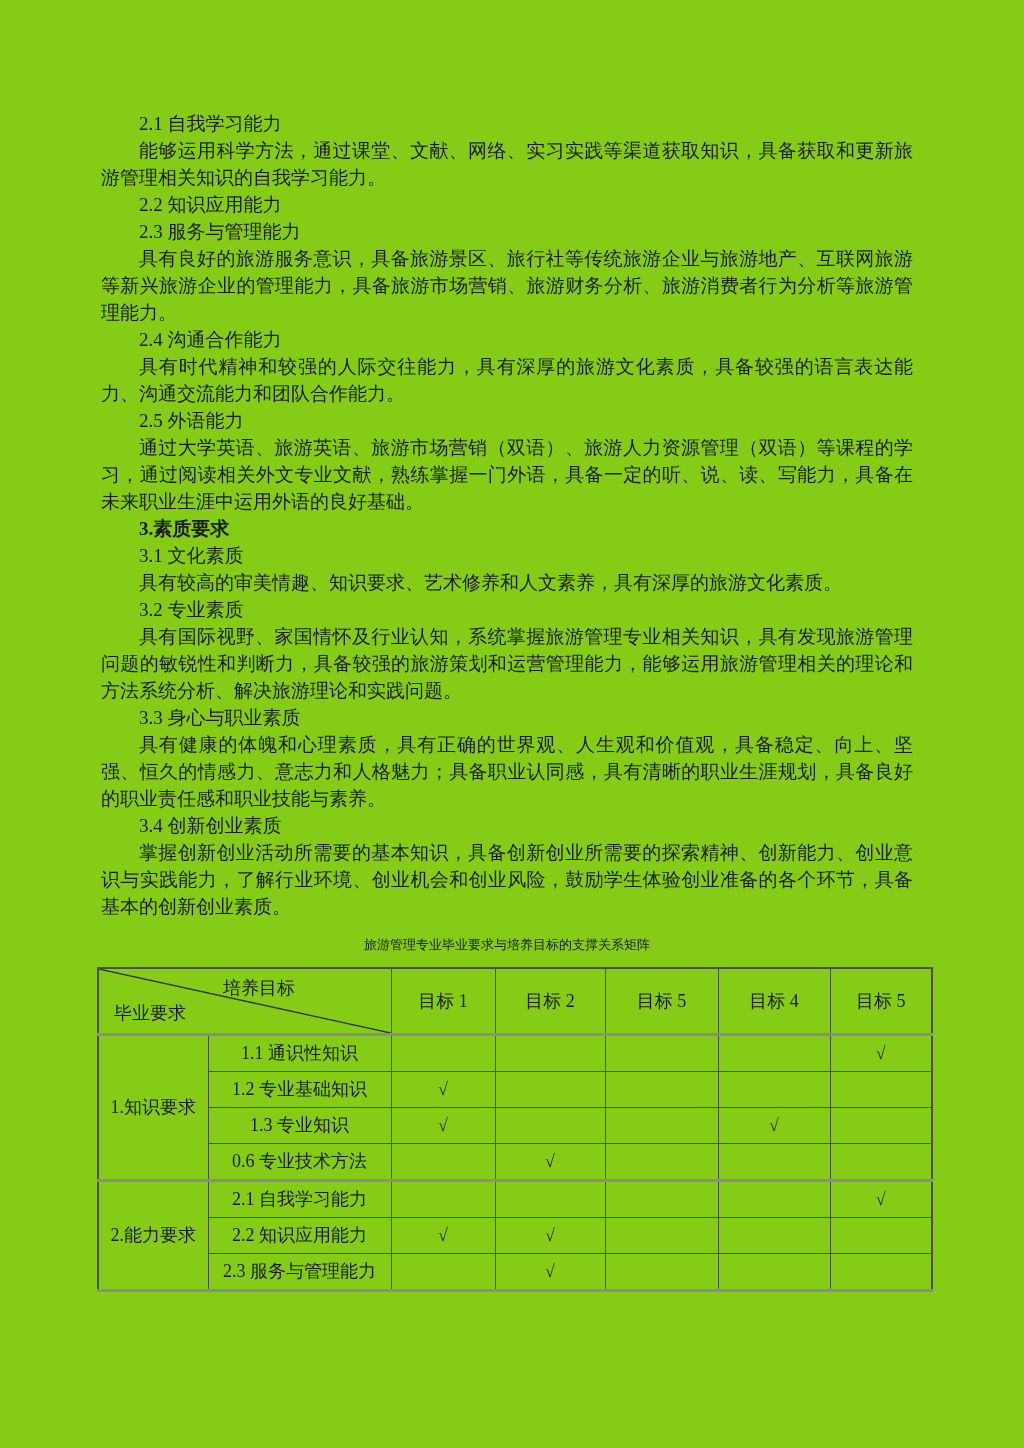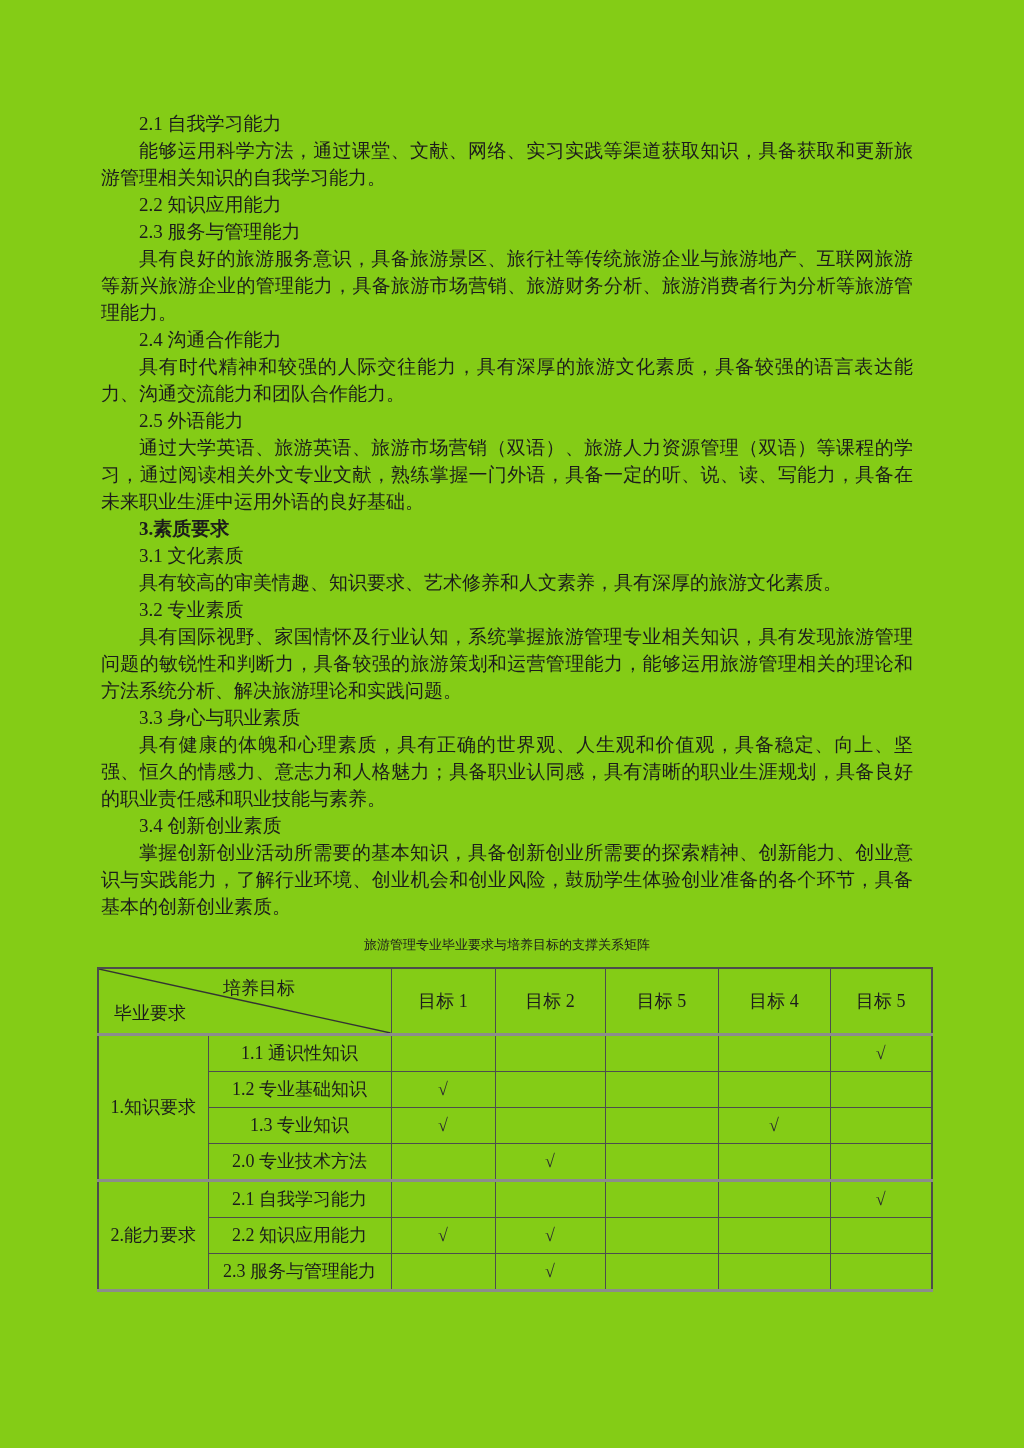--- a/index.html
+++ b/index.html
@@ -128,21 +128,21 @@
         </tr>
         <tr>
           <td class="rowlabel">1.3 专业知识</td>
           <td class="check">√</td>
           <td class="check"></td>
           <td class="check"></td>
           <td class="check">√</td>
           <td class="check"></td>
         </tr>
         <tr>
-          <td class="rowlabel">2.0 专业技术方法</td>
+          <td class="rowlabel">0.6 专业技术方法</td>
           <td class="check"></td>
           <td class="check">√</td>
           <td class="check"></td>
           <td class="check"></td>
           <td class="check"></td>
         </tr>
 
         <tr class="groupsep">
           <td rowspan="3" class="group">2.能力要求</td>
           <td class="rowlabel">2.1 自我学习能力</td>

